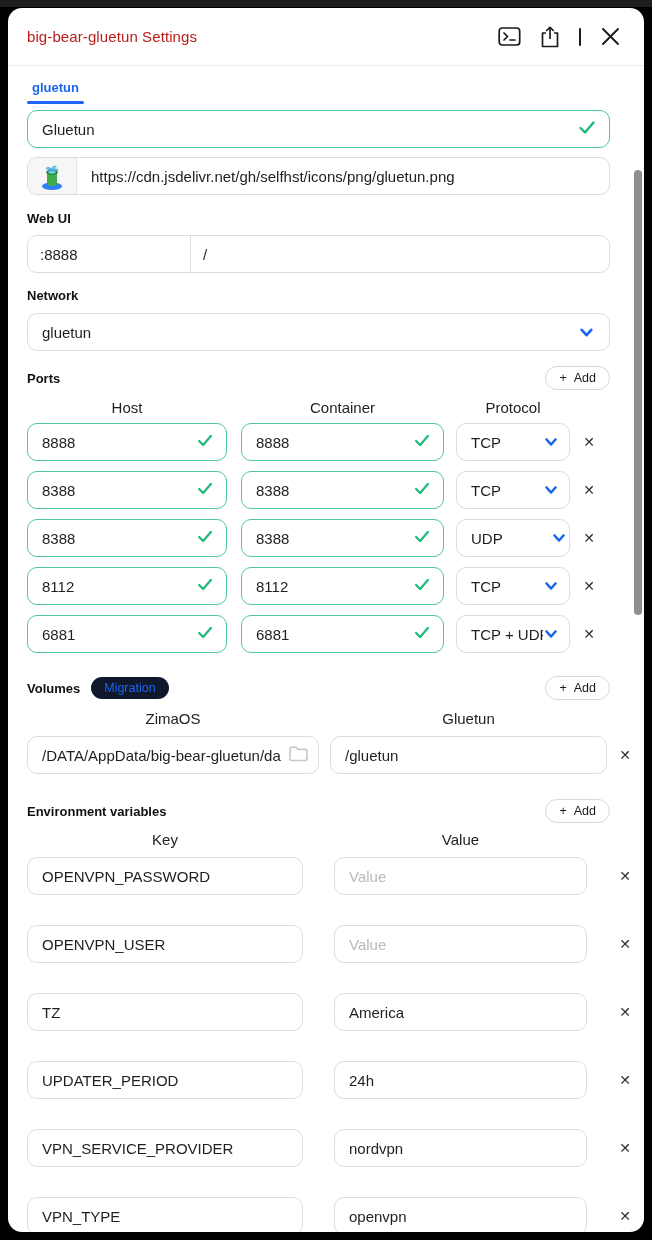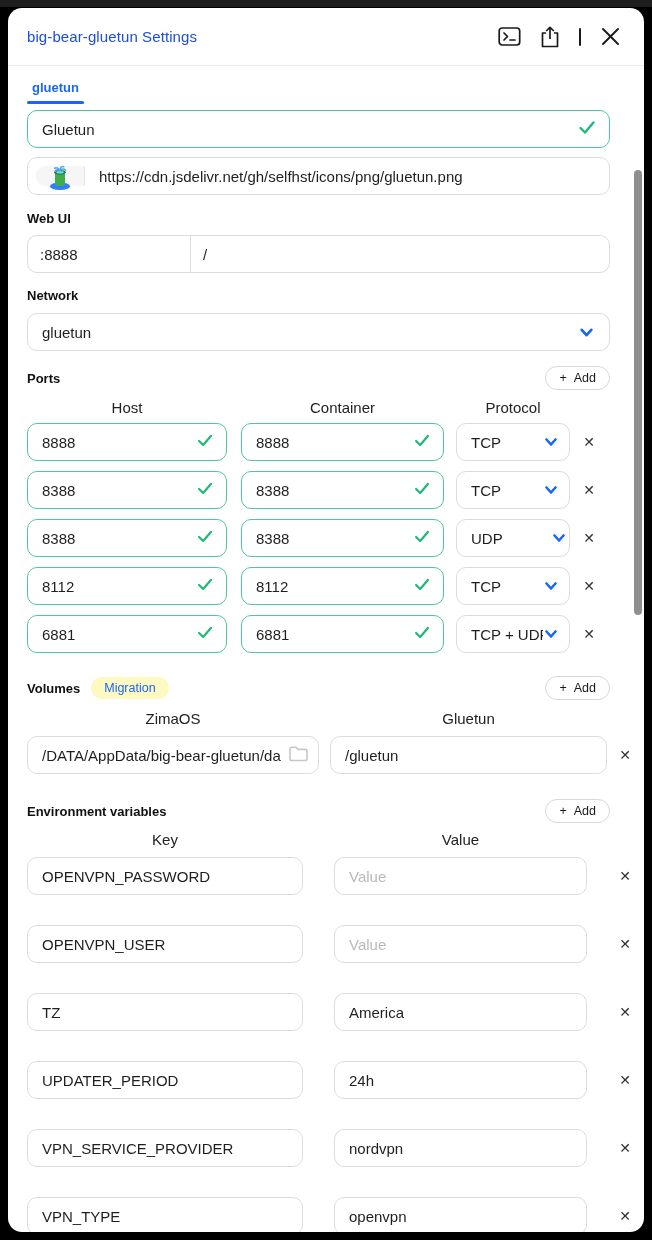--- a/index.html
+++ b/index.html
@@ -14,21 +14,21 @@
   .top-strip { position:absolute; top:0; left:0; right:0; height:7px; background:#1e1e1e; }
   .dialog {
     position:absolute; left:8px; top:8px; width:636px; height:1224px;
     background:#fff; border-radius:14px; overflow:hidden;
   }
   
   .titlebar {
     height:58px; display:flex; align-items:center;
     padding:0 22px 0 19px; border-bottom:1px solid #ebebeb;
   }
-  .titlebar .title { font-size:15px; font-weight:500; color:#1d4ed8; letter-spacing:.1px; }
+  .titlebar .title { font-size:15px; font-weight:500; color:#b91c1c; letter-spacing:.1px; }
   .titlebar .spacer { flex:1; }
   .tb-icons { display:flex; align-items:center; gap:17px; }
   .tb-btn { width:24px; height:24px; display:flex; align-items:center; justify-content:center; cursor:pointer; }
   .tb-sep { width:2px; height:18px; background:#1a1a1a; border-radius:1px; }
   
   .tabbar { height:38px; padding:0 19px; display:flex; align-items:flex-end; }
   .tab {
     position:relative; padding:0 5px 9px 5px; font-size:13px; font-weight:700;
     color:#1a66f2; cursor:pointer;
   }
@@ -42,21 +42,21 @@
     font-size:15px; color:#1f1f1f;
   }
   .field.valid { border-color:#4ec998; }
   .field .check { position:absolute; right:11px; top:50%; transform:translateY(-50%); }
   .cell-text { white-space:nowrap; overflow:hidden; }
   .placeholder { color:#b9b9b9; }
   .label { font-size:13px; font-weight:700; color:#111; }
   .mt15 { margin-top:15px; } .mt16 { margin-top:16px; }
   .mt9 { margin-top:9px; } .mt10 { margin-top:10px; }
   
-  .icon-field { padding:8px; overflow:hidden; }
+  .icon-field { padding:0; overflow:hidden; }
   .icon-cell {
     width:49px; align-self:stretch; background:#f6f6f6; border-right:1px solid #e3e3e3;
     display:flex; align-items:center; justify-content:center; flex:0 0 49px;
     border-radius:9px 0 0 9px;
   }
   .icon-field .url { padding:0 14px; }
   
   .webui { padding:0; }
   .seg { height:100%; display:flex; align-items:center; padding:0 12px; white-space:nowrap; overflow:hidden; }
   .seg + .seg { border-left:1px solid #dcdcdc; }
@@ -65,21 +65,21 @@
   
   .select { justify-content:space-between; cursor:pointer; }
   
   .sec-head { display:flex; align-items:center; margin-right:26px; }
   .sec-head .spacer { flex:1; }
   .add-btn {
     display:flex; align-items:center; gap:7px; border:1px solid #d8d8d8; border-radius:14px;
     padding:4px 13px; font-size:12.5px; color:#1a1a1a; background:#fff; cursor:pointer;
   }
   .badge {
-    margin-left:11px; background:#fef9c3; color:#1a66f2; font-size:12.5px;
+    margin-left:11px; background:#0f172a; color:#1a66f2; font-size:12.5px;
     padding:4px 13px; border-radius:13px; cursor:pointer;
   }
   
   .ports-grid  { display:grid; grid-template-columns:214px 215px 122px 22px; column-gap:0; }
   .ports-grid  > :nth-child(4n+1){ margin-right:14px; }
   .ports-grid  > :nth-child(4n+2){ margin-right:12px; }
   .ports-grid  > :nth-child(4n+3){ margin-right:8px; }
   .vol-grid    { display:grid; grid-template-columns:303px 1fr 22px; }
   .vol-grid    > :nth-child(3n+1){ margin-right:11px; }
   .vol-grid    > :nth-child(3n+2){ margin-right:7px; }

